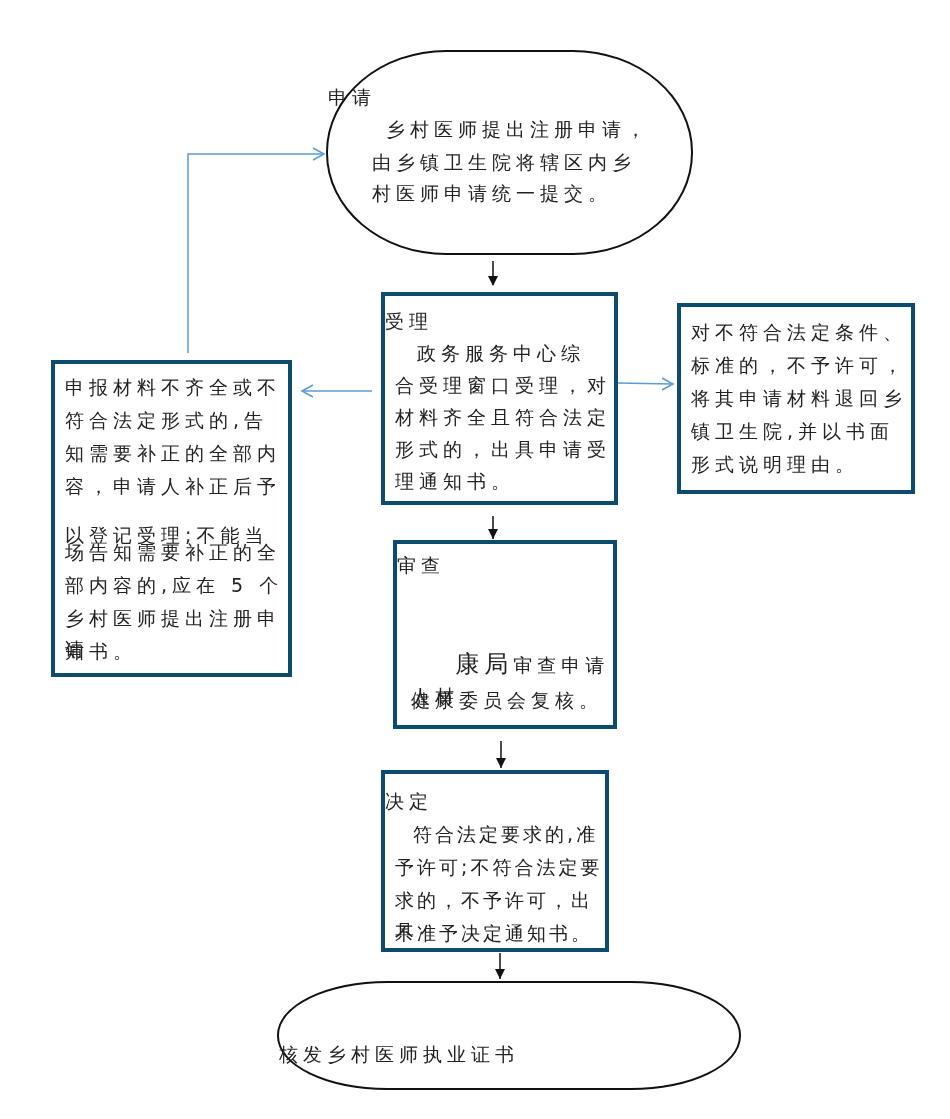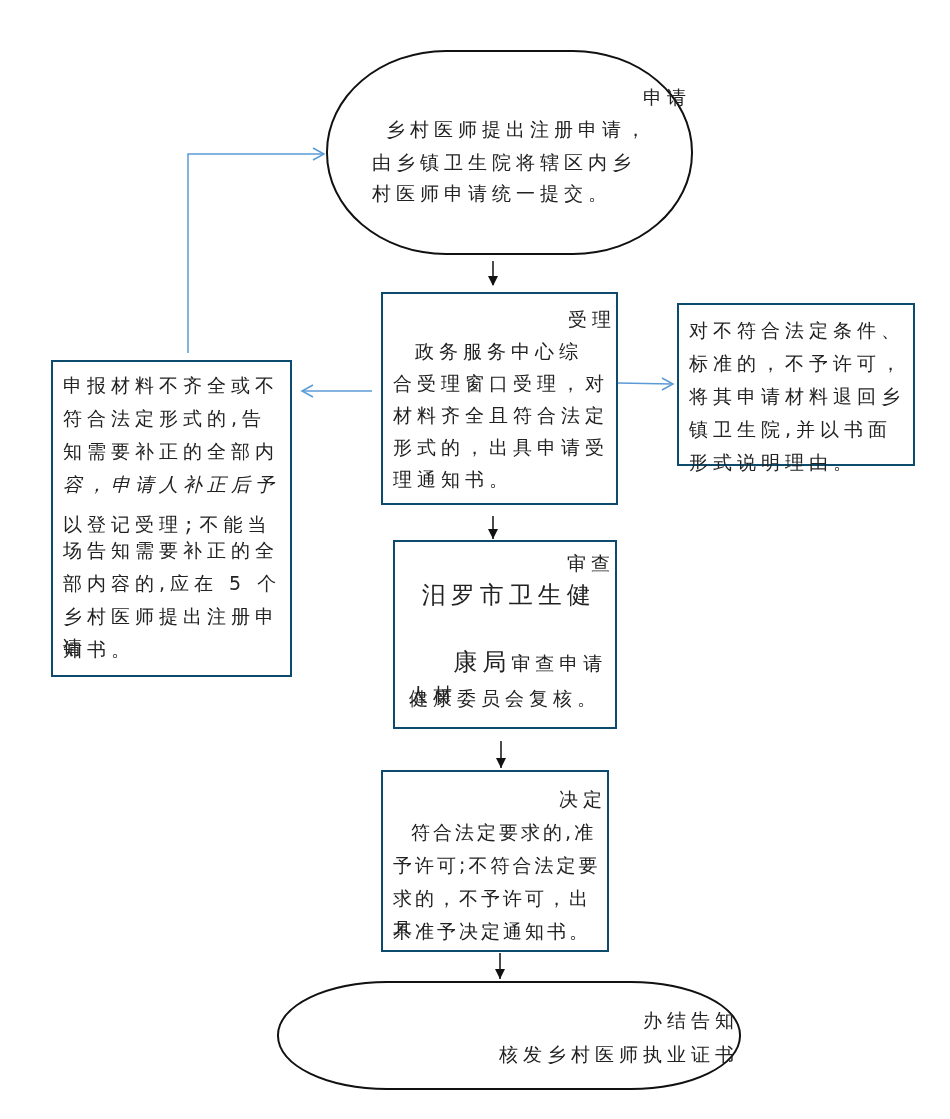--- a/index.html
+++ b/index.html
@@ -1,24 +1,24 @@
 <!DOCTYPE html>
 <html><head>
 <meta charset="utf-8">
 <style>
   html, body { margin:0; padding:0; background:#ffffff; }
   body { width:950px; height:1119px; position:relative; overflow:hidden;
          font-family: "DejaVu Sans", "Liberation Sans", sans-serif; color:#222; }
   svg.conn { position:absolute; left:0; top:0; width:950px; height:1119px; pointer-events:none; }
   .node { position:absolute; box-sizing:border-box; background:#fff; }
-  .rect { border:2px solid #0c4a6e; }
+  .rect { border:4px solid #0c4a6e; }
   .stadium { border:2px solid #111; }
   .txt { position:absolute; box-sizing:border-box; font-size:19px; line-height:31px;
          letter-spacing:5px; color:#222; white-space:pre-wrap; }
-  .ttl { text-align:right; }
+  .ttl { text-align:left; }
   .big { font-size:24px; }
 </style>
 </head>
 <body>
 
 <svg class="conn" viewBox="0 0 950 1119">
   <defs>
     <marker id="blk" markerWidth="10" markerHeight="10" refX="5" refY="9" orient="auto" markerUnits="userSpaceOnUse">
       <path d="M0,0 L10,0 L5,10 Z" fill="#111"></path>
     </marker>
@@ -54,49 +54,47 @@
   <div class="txt" style="left:10px;top:74px;">合受理窗口受理，对</div>
   <div class="txt" style="left:10px;top:106px;">材料齐全且符合法定</div>
   <div class="txt" style="left:10px;top:138px;">形式的，出具申请受</div>
   <div class="txt" style="left:10px;top:170px;">理通知书。</div>
 </div>
 
 <div class="node rect" style="left:51px;top:360px;width:241px;height:317px;">
   <div class="txt" style="left:10px;top:8px;">申报材料不齐全或不</div>
   <div class="txt" style="left:10px;top:41px;">符合法定形式的,告</div>
   <div class="txt" style="left:10px;top:74px;">知需要补正的全部内</div>
-  <div class="txt" style="left:10px;top:107px;font-style:italic;">容，申请人补正后予</div>
-  <div class="txt" style="left:10px;top:149px;font-family:Liberation Mono, monospace;">以登记受理;不能当</div>
+  <div class="txt" style="left:10px;top:107px;">容，申请人补正后予</div>
+  <div class="txt" style="left:10px;top:156px;">以登记受理;不能当</div>
   <div class="txt" style="left:10px;top:173px;">场告知需要补正的全</div>
   <div class="txt" style="left:10px;top:206px;">部内容的,应在 5 个</div>
   <div class="txt" style="left:10px;top:239px;">乡村医师提出注册申请</div>
   <div class="txt" style="left:10px;top:272px;">知书。</div>
 </div>
 
-<div class="node rect" style="left:677px;top:303px;width:238px;height:163px;">
+<div class="node rect" style="left:677px;top:303px;width:238px;height:191px;">
   <div class="txt" style="left:10px;top:10px;">对不符合法定条件、</div>
   <div class="txt" style="left:10px;top:43px;">标准的，不予许可，</div>
   <div class="txt" style="left:10px;top:76px;">将其申请材料退回乡</div>
   <div class="txt" style="left:10px;top:109px;">镇卫生院,并以书面</div>
   <div class="txt" style="left:10px;top:142px;">形式说明理由。</div>
 </div>
 
 <div class="node rect" style="left:393px;top:540px;width:224px;height:189px;">
   <div class="txt ttl" style="left:0;top:6px;width:100%;">审查</div>
-  <div class="txt big" style="left:14px;top:38px;"> 汨罗市卫生健</div>
   <div class="txt" style="left:14px;top:74px;">
     <span class="big">康局</span><span>审查申请人材</span>
   </div>
   <div class="txt" style="left:14px;top:141px;">健康委员会复核。</div>
 </div>
 
 <div class="node rect" style="left:381px;top:770px;width:228px;height:182px;padding-left:16px;">
   <div class="txt ttl" style="left:0;top:12px;width:100%;">决定</div>
   <div class="txt" style="left:10px;top:45px;letter-spacing:3px;">  符合法定要求的,准</div>
   <div class="txt" style="left:10px;top:78px;letter-spacing:3px;">予许可;不符合法定要</div>
   <div class="txt" style="left:10px;top:111px;letter-spacing:3px;">求的，不予许可，出具</div>
   <div class="txt" style="left:10px;top:144px;letter-spacing:3px;">不准予决定通知书。</div>
 </div>
 
 <div class="node stadium" style="left:277px;top:981px;width:464px;height:109px;border-radius:110px / 54px;">
-  <div class="txt ttl" style="left:0;top:22px;width:100%;">办结告知</div>
   <div class="txt ttl" style="left:0;top:56px;width:100%;">核发乡村医师执业证书</div>
 </div>
 
 </body></html>

